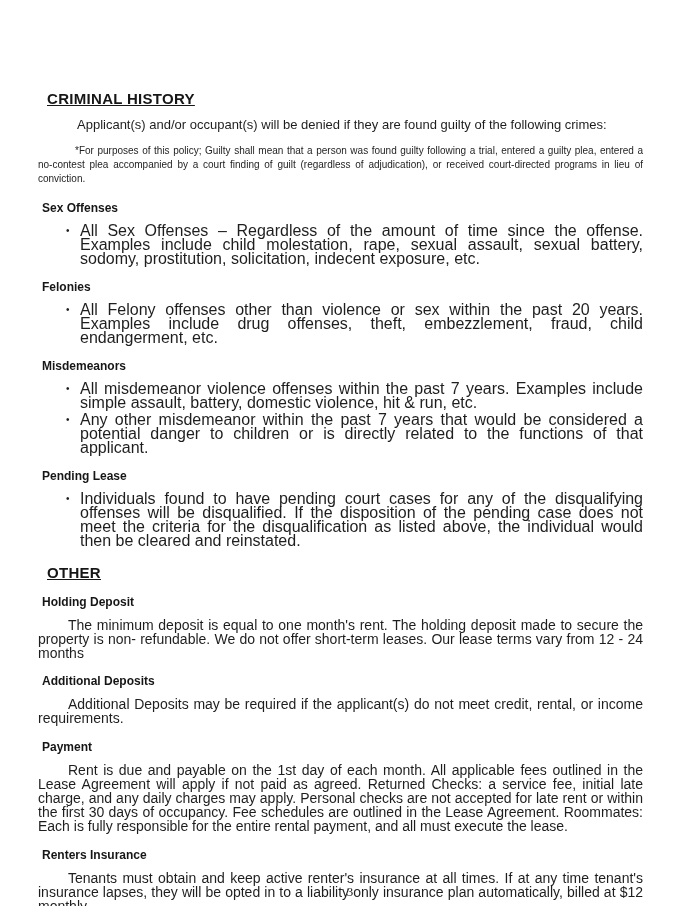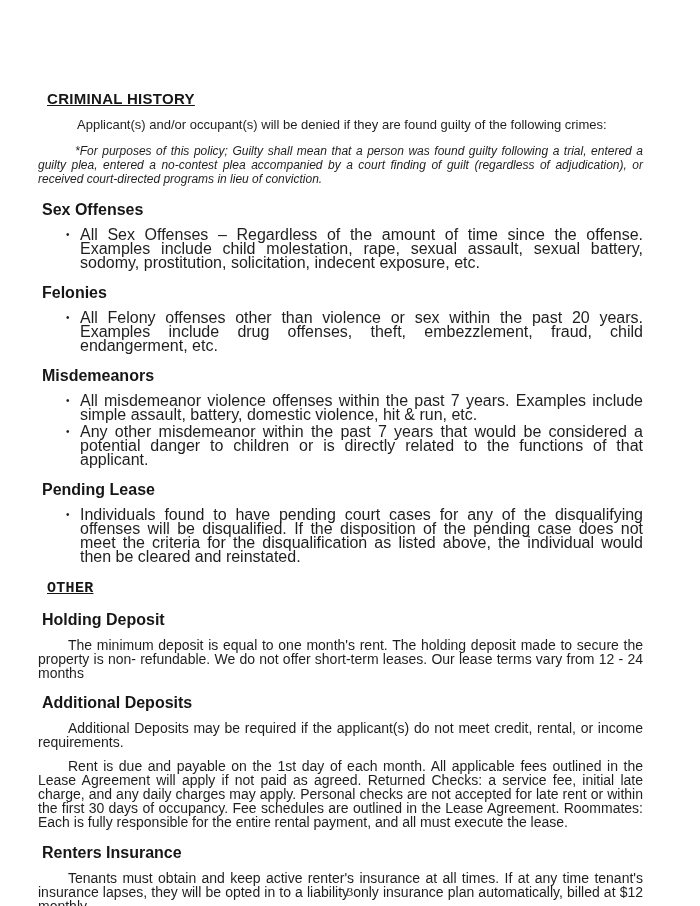--- a/index.html
+++ b/index.html
@@ -26,29 +26,28 @@
     color: #161616;
   }
   .intro-para {
     font-size: 13px;
     line-height: 14px;
     text-align: justify;
     text-indent: 39px;
     margin: 11px 0 0 0;
   }
   .policy-note {
-    font-style: italic;
-    font-size: 12px;
+    font-size: 10px;
     line-height: 14.2px;
     text-align: justify;
     text-indent: 37px;
     margin: 12px 0 0 0;
   }
   .sub-heading {
-    font-size: 16px;
+    font-size: 12px;
     font-weight: bold;
     margin: 14px 0 0 4px;
     color: #161616;
   }
   .bullet-list {
     list-style: none;
     margin: 9px 0 0 0;
     padding: 0 0 0 42px;
   }
   .bullet-list li {
@@ -68,21 +67,20 @@
   }
   .body-para {
     font-size: 14px;
     line-height: 14.2px;
     text-align: justify;
     text-indent: 30px;
     margin: 9px 0 0 0;
   }
   .other-heading {
     margin-top: 16px;
-    font-family: Liberation Mono, monospace;
   }
   .page-footer {
     position: absolute;
     left: 0; right: 0;
     top: 848px;
     text-align: center;
     font-family: "Liberation Serif", serif;
     font-size: 13px;
     color: #222;
   }
@@ -120,20 +118,21 @@
   </ul>
 
   <h1 class="main-heading other-heading">OTHER</h1>
 
   <h2 class="sub-heading">Holding Deposit</h2>
   <p class="body-para">The minimum deposit is equal to one month's rent. The holding deposit made to secure the property is non- refundable. We do not offer short-term leases. Our lease terms vary from 12 - 24 months</p>
 
   <h2 class="sub-heading">Additional Deposits</h2>
   <p class="body-para">Additional Deposits may be required if the applicant(s) do not meet credit, rental, or income requirements.</p>
 
+  <h2 class="sub-heading">Payment</h2>
   <p class="body-para">Rent is due and payable on the 1st day of each month. All applicable fees outlined in the Lease Agreement will apply if not paid as agreed. Returned Checks: a service fee, initial late charge, and any daily charges may apply. Personal checks are not accepted for late rent or within the first 30 days of occupancy. Fee schedules are outlined in the Lease Agreement. Roommates: Each is fully responsible for the entire rental payment, and all must execute the lease.</p>
 
   <h2 class="sub-heading">Renters Insurance</h2>
   <p class="body-para">Tenants must obtain and keep active renter's insurance at all times. If at any time tenant's insurance lapses, they will be opted in to a liability only insurance plan automatically, billed at $12 monthly.</p>
 
   <div class="page-footer">3</div>
 
 </div>
 
 </body></html>

